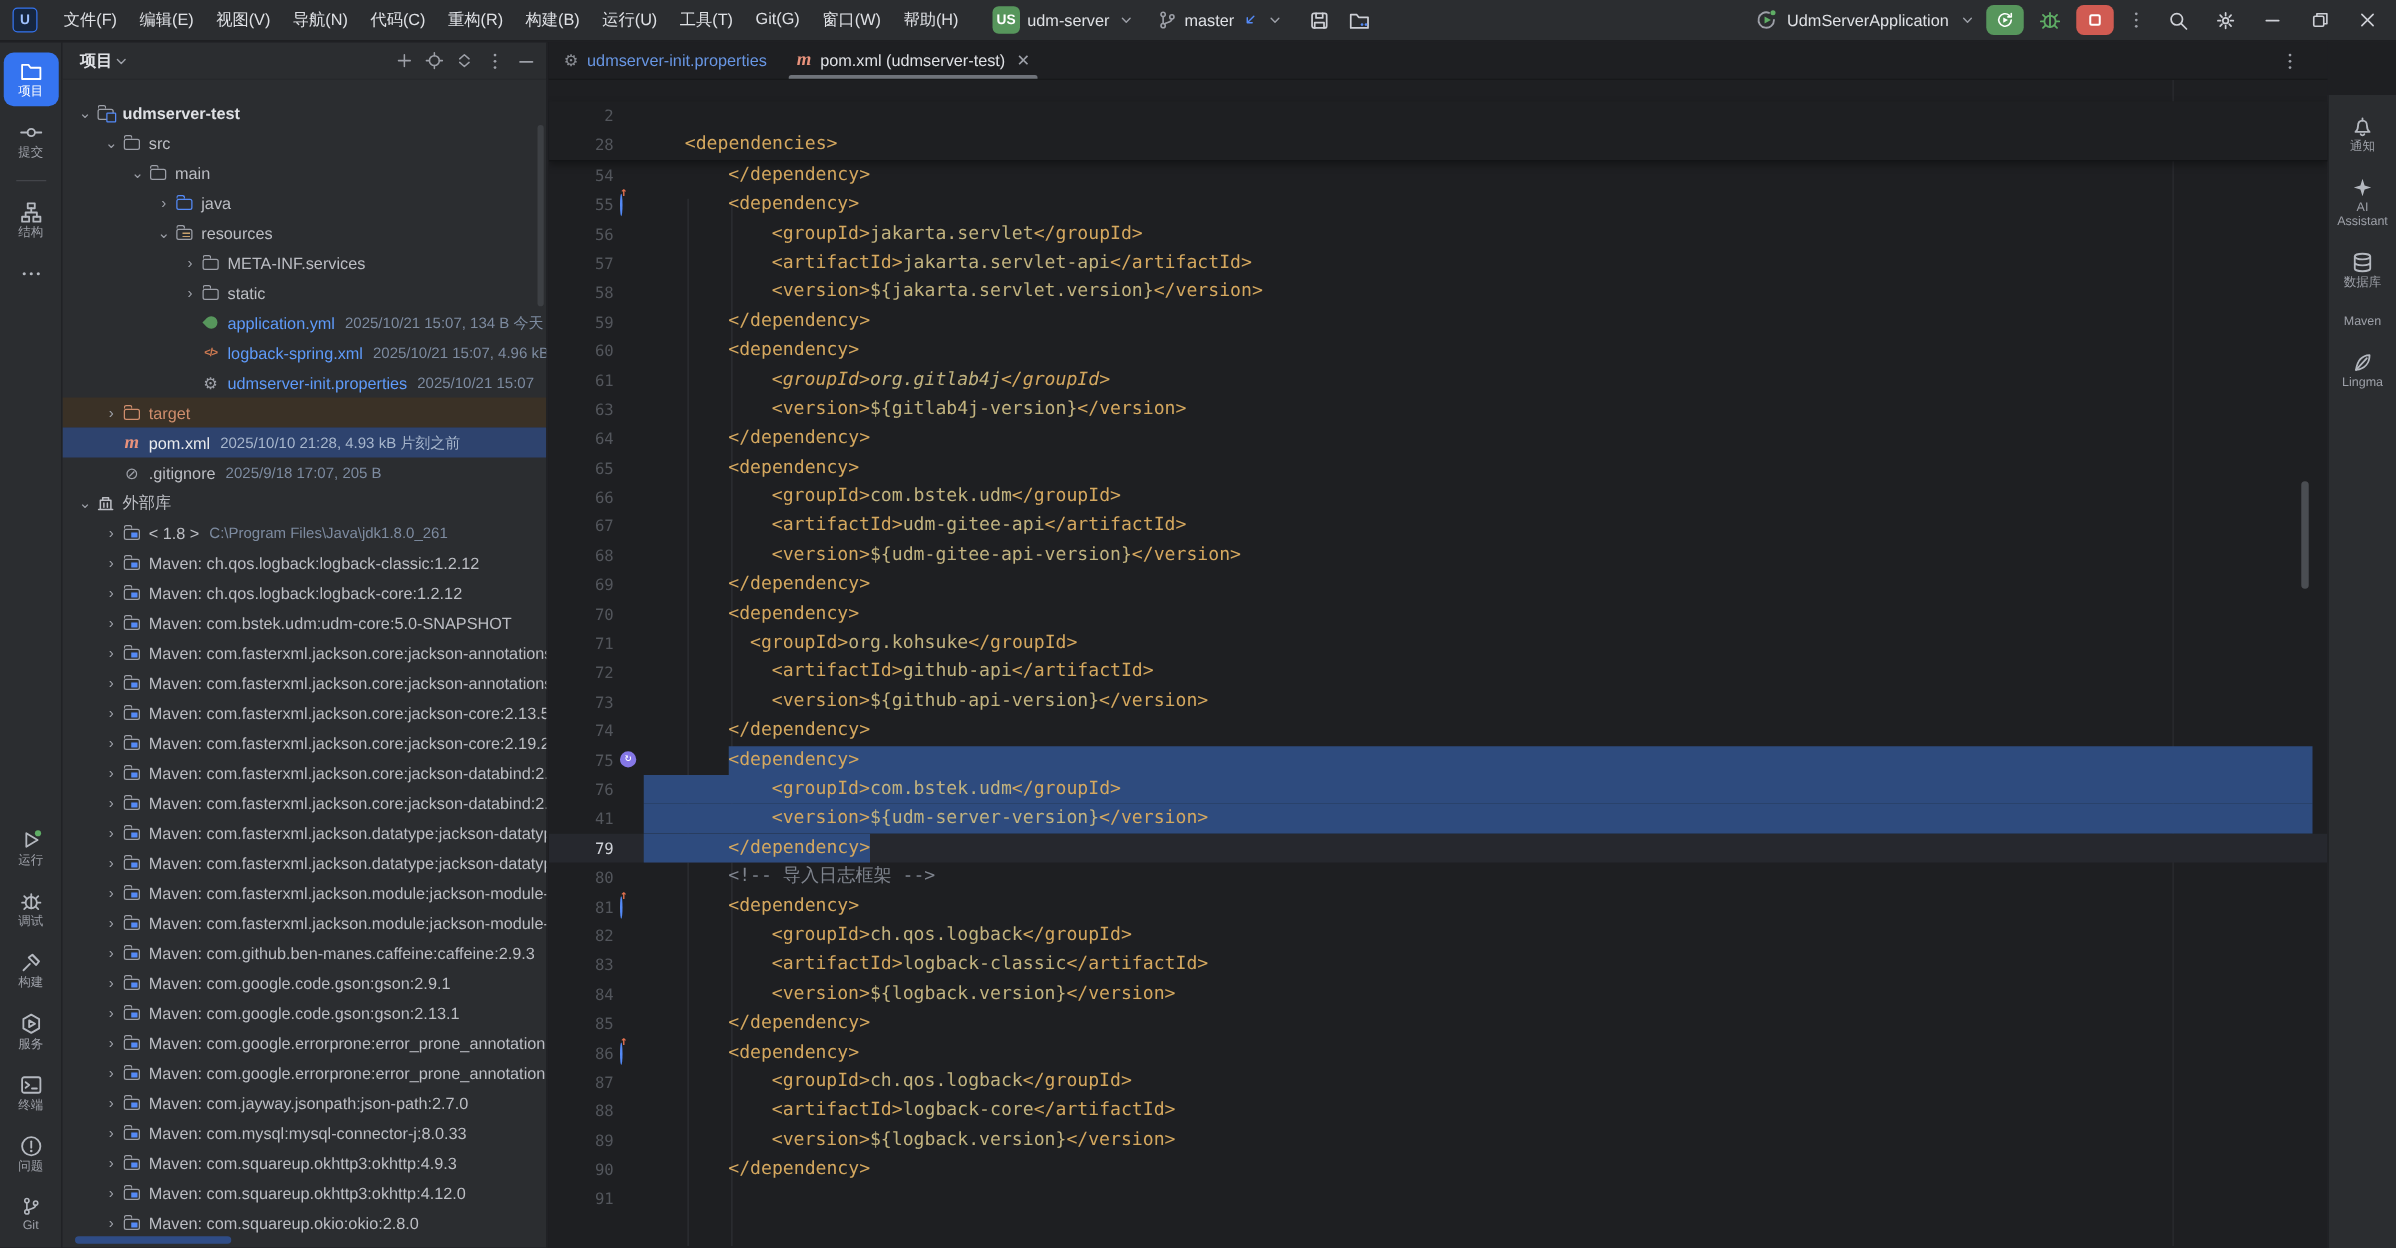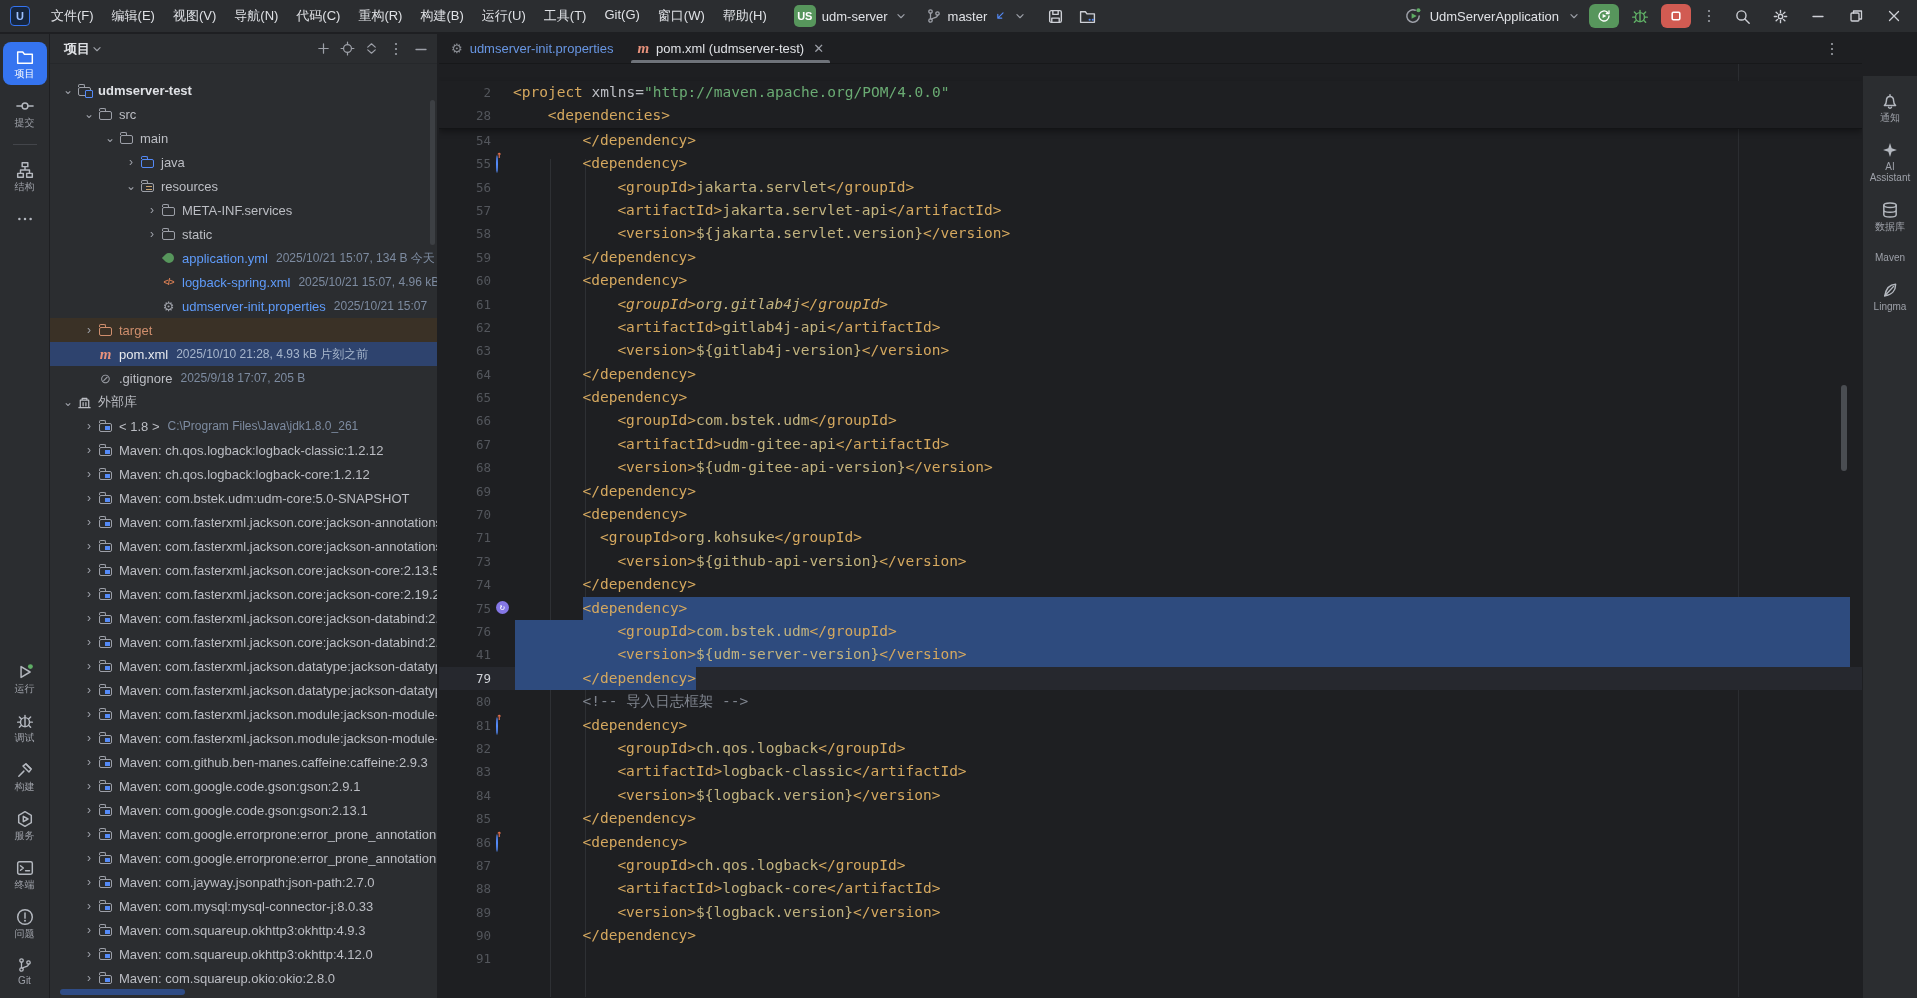--- a/index.html
+++ b/index.html
@@ -686,21 +686,20 @@
         </svg>
       </span>
   </div>
   <div id="edbody">
     <div class="iguide" style="left:111px"></div>
     <div class="iguide" style="left:146px"></div>
     <div id="margin-guide"></div>
     <div id="sticky">
         <div class="cl">
           <span class="ln">2</span>
-          <span class="codeTxt" style="left: 74px;"><span class="sg-t">&lt;project </span><span class="sg-a">xmlns=</span><span class="sg-s">"http://maven.apache.org/POM/4.0.0"</span></span>
         </div>
         <div class="cl">
           <span class="ln">28</span>
           <span class="codeTxt" style="left: 108.8px;"><span class="sg-t">&lt;dependencies&gt;</span></span>
         </div>
       </div>
     <div id="lines">
         <div class="cl">
           <span class="ln">54</span>
           <span class="codeTxt" style="left: 143.6px;"><span class="sg-t">&lt;/dependency&gt;</span></span>
@@ -728,24 +727,20 @@
         </div>
         <div class="cl">
           <span class="ln">60</span>
           <span class="codeTxt" style="left: 143.6px;"><span class="sg-t">&lt;dependency&gt;</span></span>
         </div>
         <div class="cl">
           <span class="ln">61</span>
           <span class="codeTxt" style="left: 178.4px; font-style: italic;"><span class="sg-t">&lt;groupId&gt;</span><span class="sg-v">org.gitlab4j</span><span class="sg-t">&lt;/groupId&gt;</span></span>
         </div>
         <div class="cl">
-          <span class="ln">62</span>
-          <span class="codeTxt" style="left: 178.4px;"><span class="sg-t">&lt;artifactId&gt;</span><span class="sg-v">gitlab4j-api</span><span class="sg-t">&lt;/artifactId&gt;</span></span>
-        </div>
-        <div class="cl">
           <span class="ln">63</span>
           <span class="codeTxt" style="left: 178.4px;"><span class="sg-t">&lt;version&gt;</span><span class="sg-v">${gitlab4j-version}</span><span class="sg-t">&lt;/version&gt;</span></span>
         </div>
         <div class="cl">
           <span class="ln">64</span>
           <span class="codeTxt" style="left: 143.6px;"><span class="sg-t">&lt;/dependency&gt;</span></span>
         </div>
         <div class="cl">
           <span class="ln">65</span>
           <span class="codeTxt" style="left: 143.6px;"><span class="sg-t">&lt;dependency&gt;</span></span>
@@ -766,20 +761,24 @@
           <span class="ln">69</span>
           <span class="codeTxt" style="left: 143.6px;"><span class="sg-t">&lt;/dependency&gt;</span></span>
         </div>
         <div class="cl">
           <span class="ln">70</span>
           <span class="codeTxt" style="left: 143.6px;"><span class="sg-t">&lt;dependency&gt;</span></span>
         </div>
         <div class="cl">
           <span class="ln">71</span>
           <span class="codeTxt" style="left: 161px;"><span class="sg-t">&lt;groupId&gt;</span><span class="sg-v">org.kohsuke</span><span class="sg-t">&lt;/groupId&gt;</span></span>
+        </div>
+        <div class="cl">
+          <span class="ln">72</span>
+          <span class="codeTxt" style="left: 178.4px;"><span class="sg-t">&lt;artifactId&gt;</span><span class="sg-v">github-api</span><span class="sg-t">&lt;/artifactId&gt;</span></span>
         </div>
         <div class="cl">
           <span class="ln">73</span>
           <span class="codeTxt" style="left: 178.4px;"><span class="sg-t">&lt;version&gt;</span><span class="sg-v">${github-api-version}</span><span class="sg-t">&lt;/version&gt;</span></span>
         </div>
         <div class="cl">
           <span class="ln">74</span>
           <span class="codeTxt" style="left: 143.6px;"><span class="sg-t">&lt;/dependency&gt;</span></span>
         </div>
         <div class="cl">

